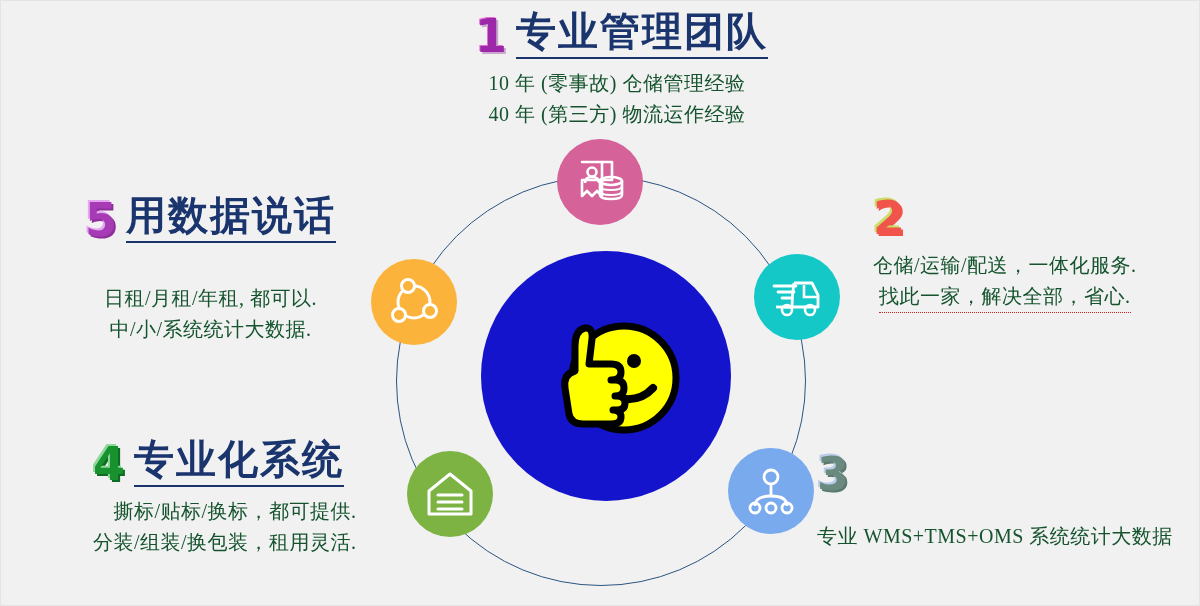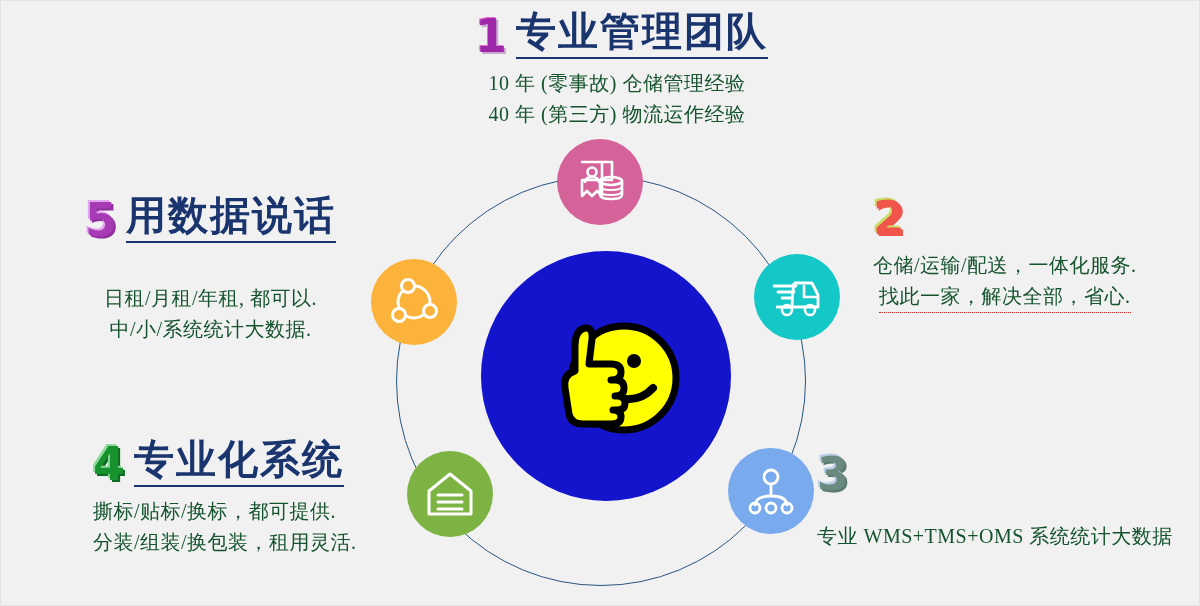--- a/index.html
+++ b/index.html
@@ -104,21 +104,21 @@
   .blk-1 .head-row { justify-content: flex-start; padding-left: 8px; }
   .blk-1 .lines { text-align: center; }
 
   .blk-2 { left: 872px; top: 196px; }
   .blk-2 .lines { text-align: center; }
 
   .blk-3 { left: 816px; top: 452px; }
   .blk-3 .lines { text-align: center; margin-top: 24px; }
 
   .blk-4 { left: 92px;  top: 436px; }
-  .blk-4 .lines { text-align: left; }
+  .blk-4 .lines { text-align: right; }
 
   .blk-5 { left: 84px;  top: 192px; }
   .blk-5 .lines { text-align: center; margin-top: 40px; }
 </style>
 </head>
 <body>
 
 <div class="canvas">
 
   <div class="hub-ring"></div>

